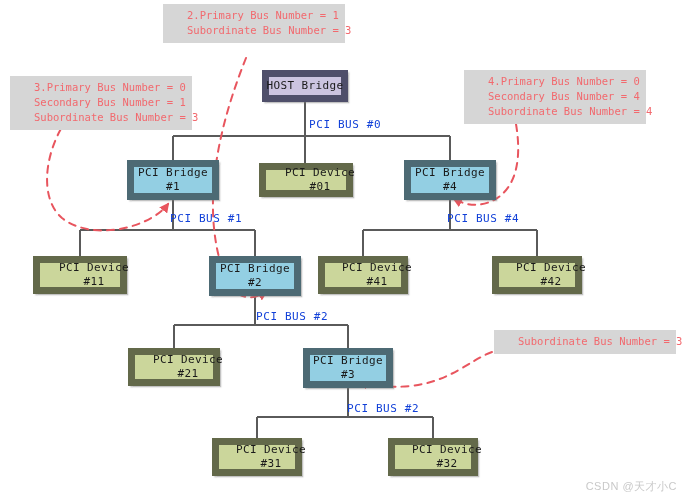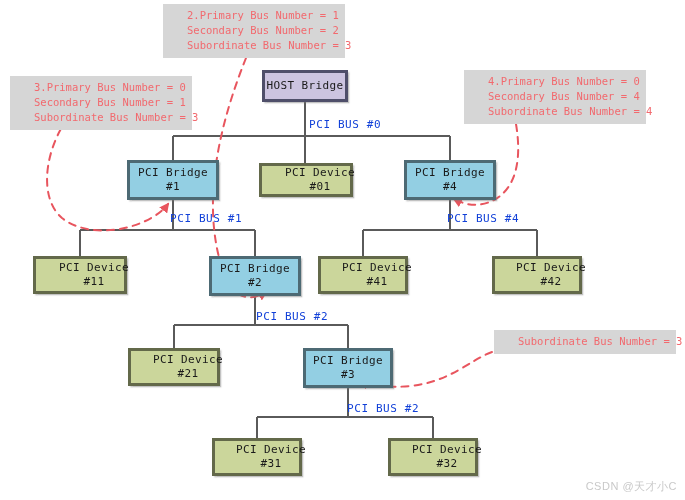--- a/index.html
+++ b/index.html
@@ -8,21 +8,21 @@
     background:#ffffff;
     font-family:"DejaVu Sans Mono","Liberation Mono",monospace;
     position:relative;overflow:hidden;
   }
   #stage{position:absolute;left:0;top:0;width:685px;height:500px;}
   #wires{position:absolute;left:0;top:0;width:685px;height:500px;}
 
   .node{
     position:absolute;
     box-sizing:border-box;
-    border:3px solid #0f172a;
+    border:7px solid #0f172a;
     display:flex;flex-direction:column;
     align-items:center;justify-content:center;
     font-family:"DejaVu Sans Mono","Liberation Mono",monospace;
     font-size:11px;
     line-height:14px;
     color:#1a1a1a;
     letter-spacing:0.4px;
     box-shadow:1.5px 1.5px 1.5px rgba(120,120,120,0.45);
   }
   .node .ttl{white-space:nowrap;}
@@ -173,21 +173,20 @@
   </div>
 
   <div class="buslabel" style="left:309px;top:118px;">PCI BUS #0</div>
   <div class="buslabel" style="left:170px;top:212px;">PCI BUS #1</div>
   <div class="buslabel" style="left:447px;top:212px;">PCI BUS #4</div>
   <div class="buslabel" style="left:256px;top:310px;">PCI BUS #2</div>
   <div class="buslabel" style="left:347px;top:402px;">PCI BUS #2</div>
 
   <div class="anno" style="left:163px;top:4px;width:182px;">
     <div>2.Primary Bus Number = 1</div>
-    <div>Secondary Bus Number = 2</div>
     <div>Subordinate Bus Number = 3</div>
   </div>
 
   <div class="anno" style="left:10px;top:76px;width:182px;">
     <div>3.Primary Bus Number = 0</div>
     <div>Secondary Bus Number = 1</div>
     <div>Subordinate Bus Number = 3</div>
   </div>
 
   <div class="anno" style="left:424px;top:70px;width:182px;margin-left:40px;">

